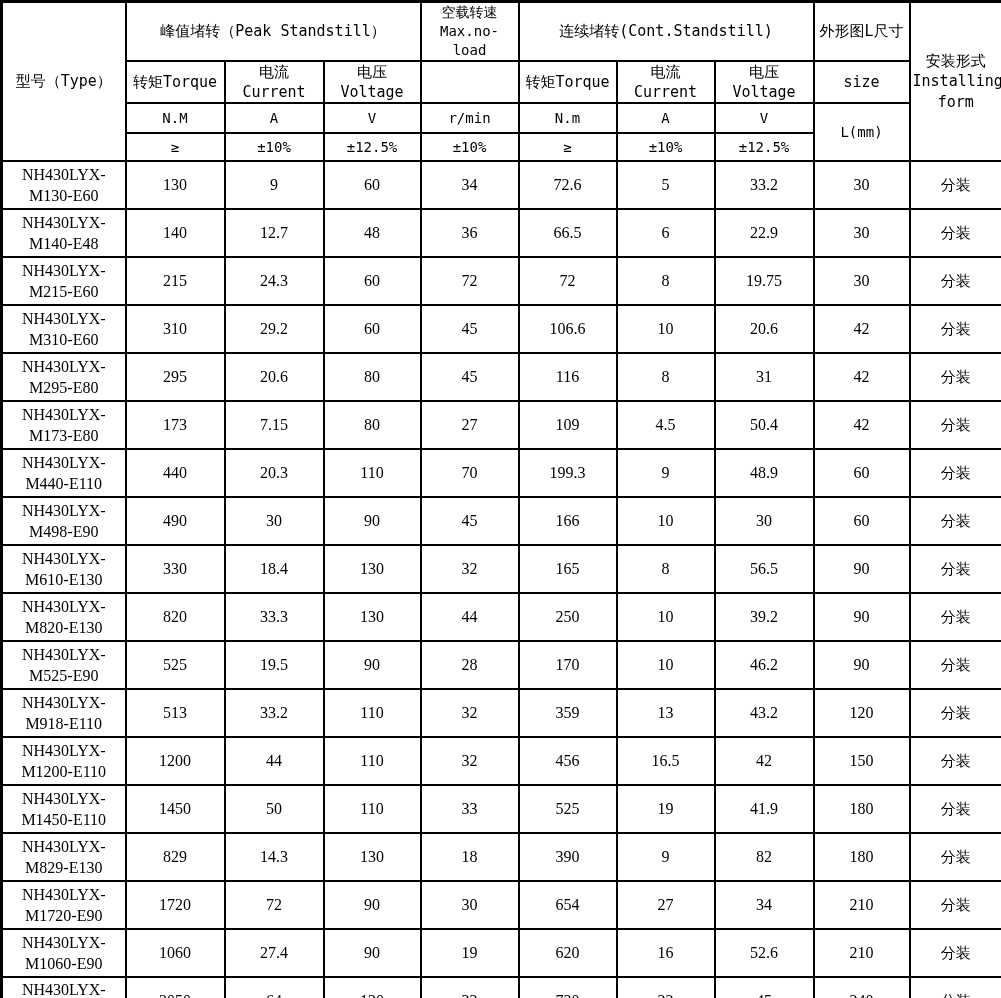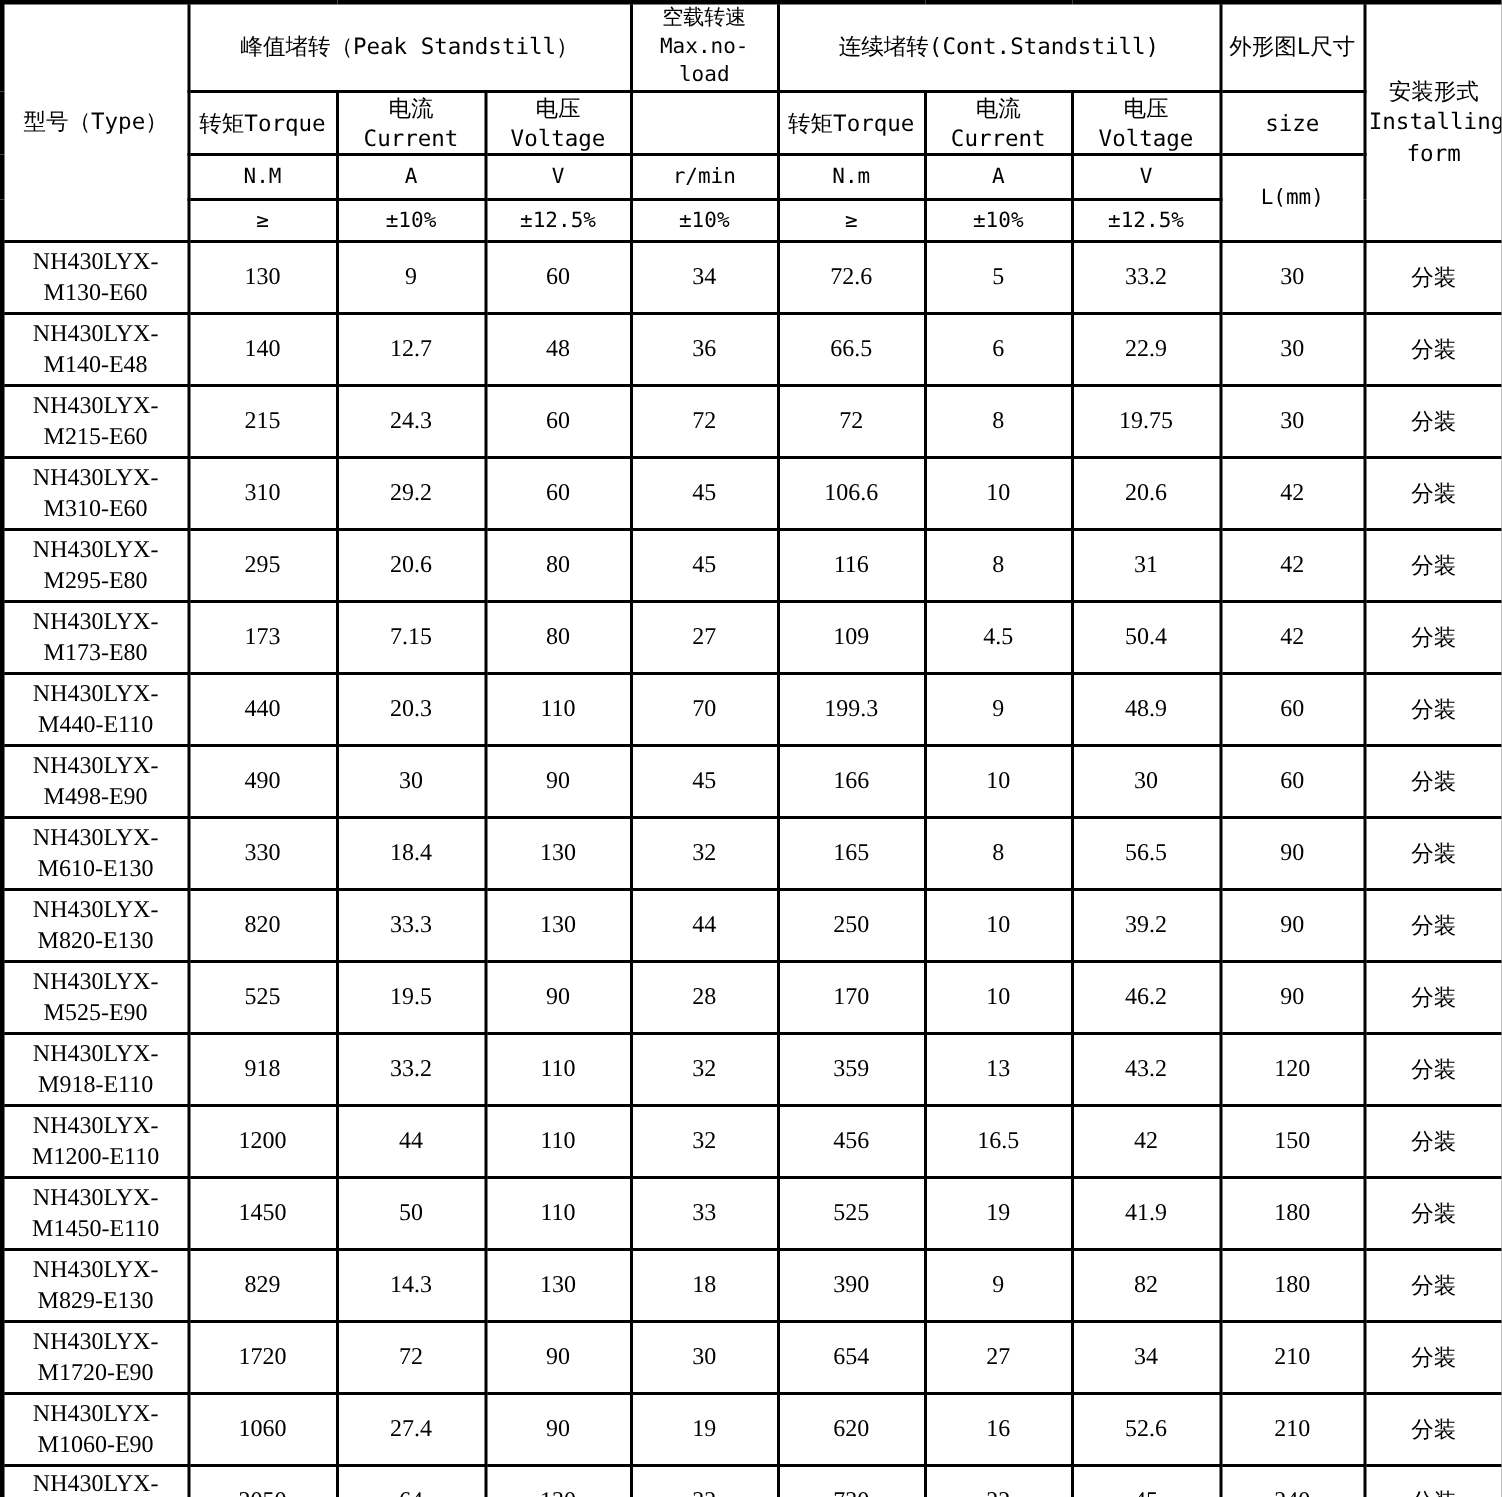--- a/index.html
+++ b/index.html
@@ -257,21 +257,21 @@
     <td>28</td>
     <td>170</td>
     <td>10</td>
     <td>46.2</td>
     <td>90</td>
     <td class="install-cell">分装</td>
   </tr>
         <tr>
     <td>NH430LYX-
 M918-E110</td>
-    <td>918</td>
+    <td>513</td>
     <td>33.2</td>
     <td>110</td>
     <td>32</td>
     <td>359</td>
     <td>13</td>
     <td>43.2</td>
     <td>120</td>
     <td class="install-cell">分装</td>
   </tr>
         <tr>

